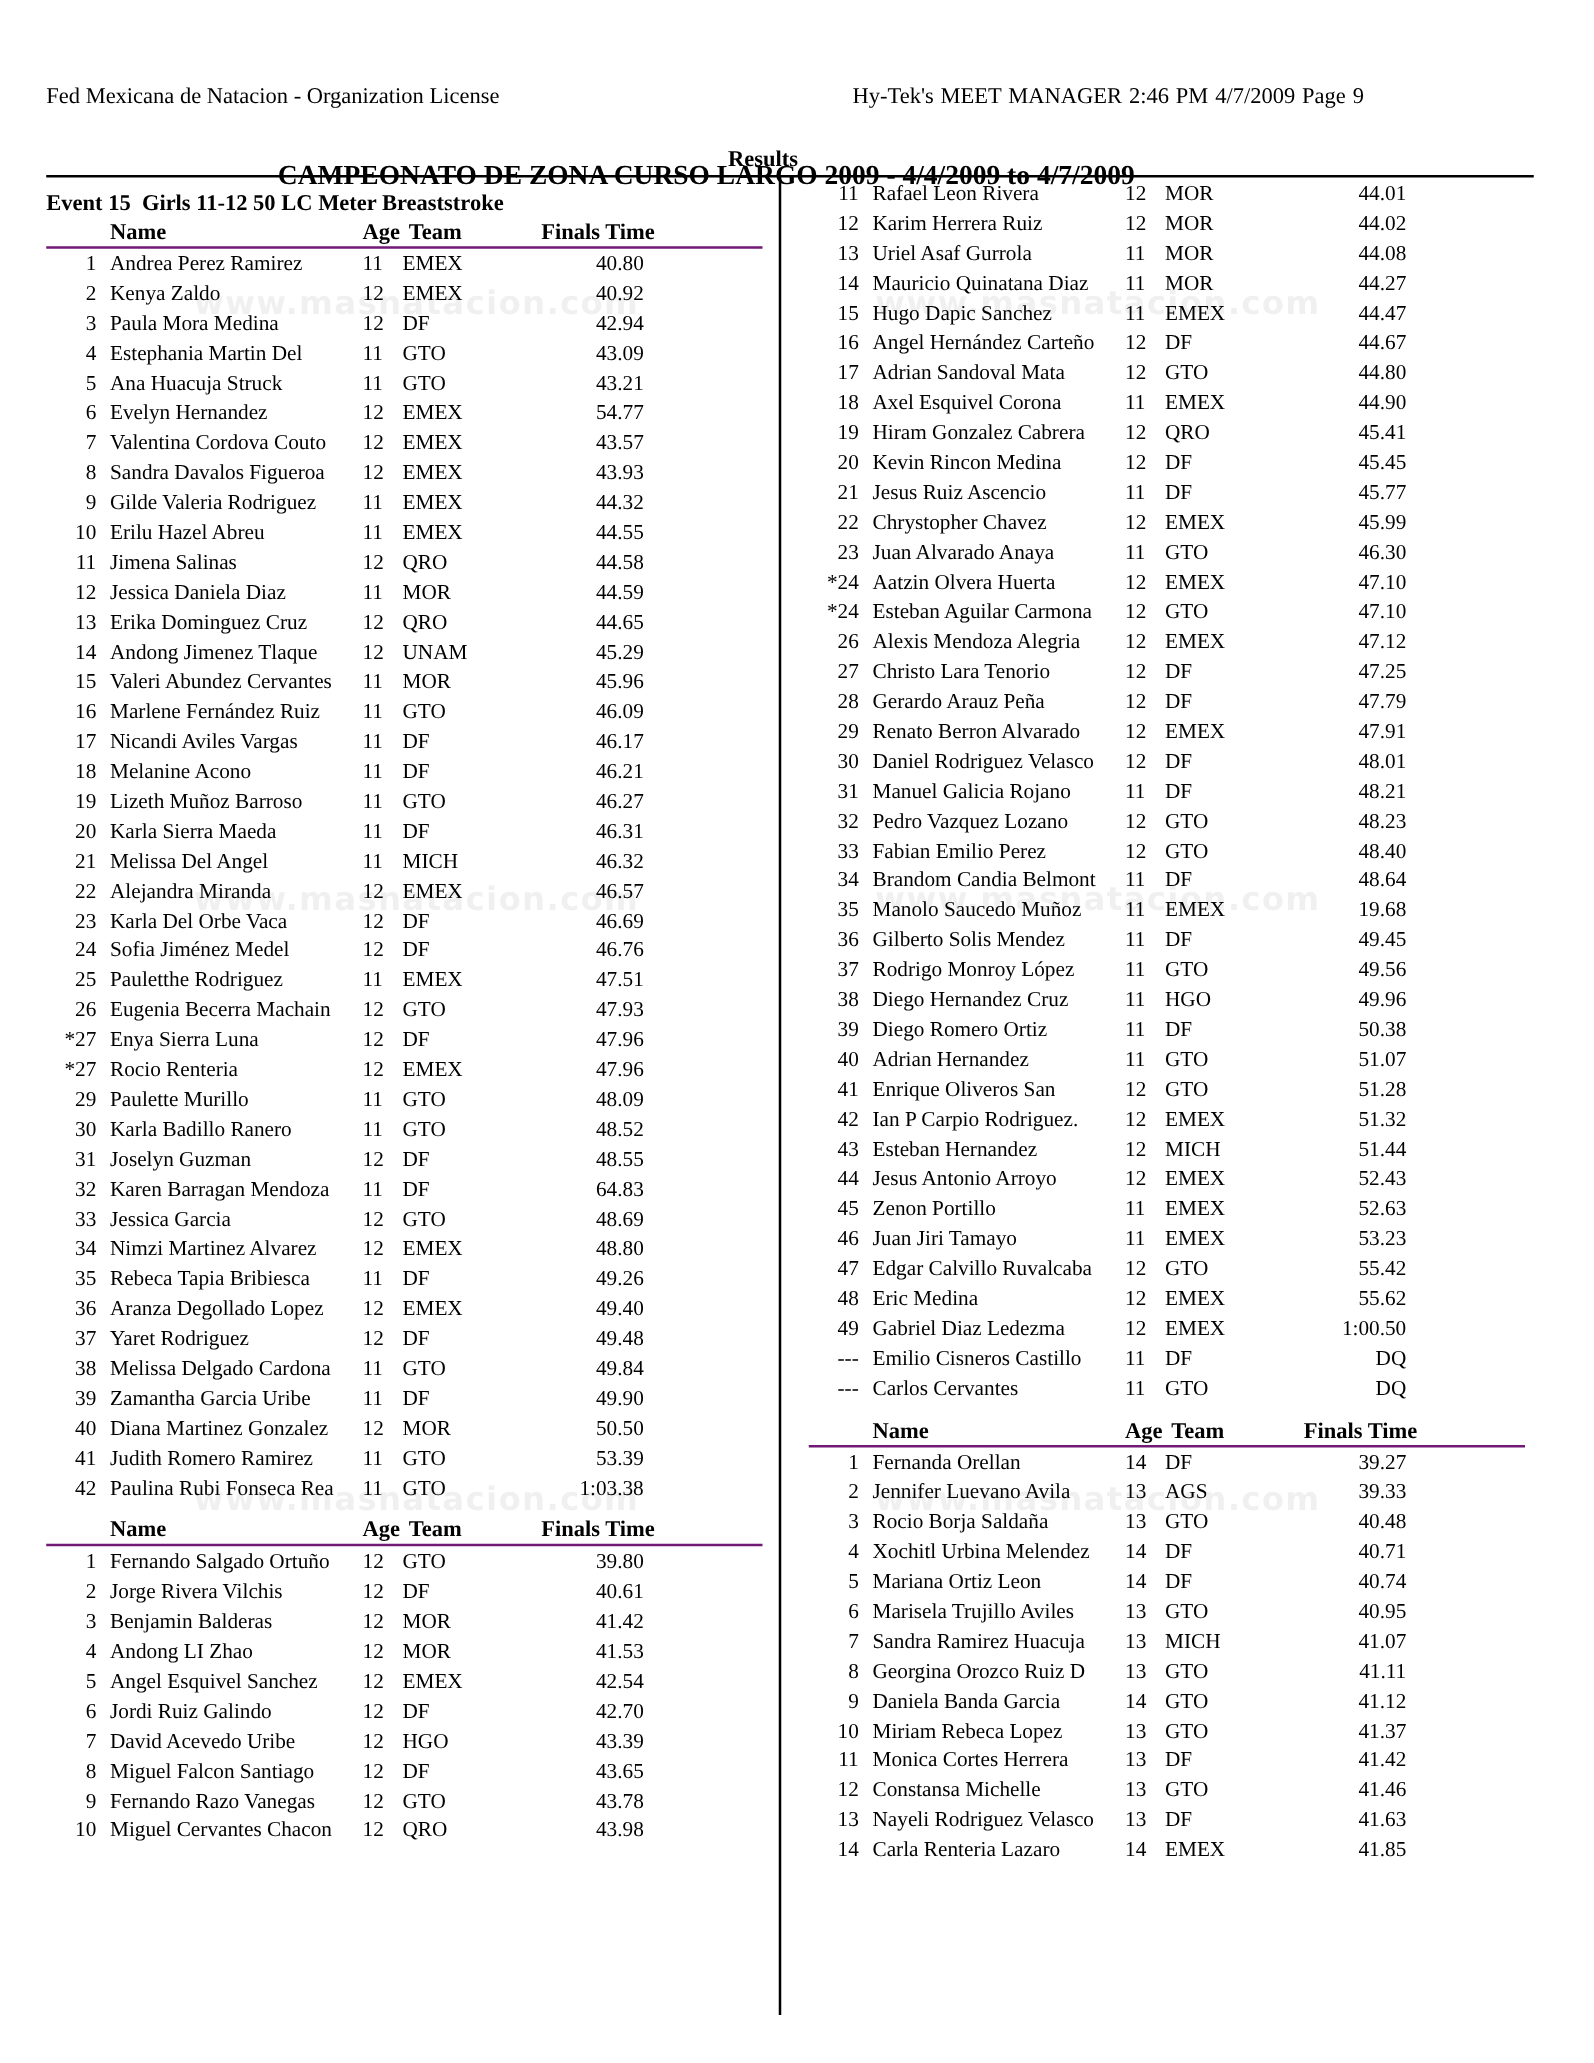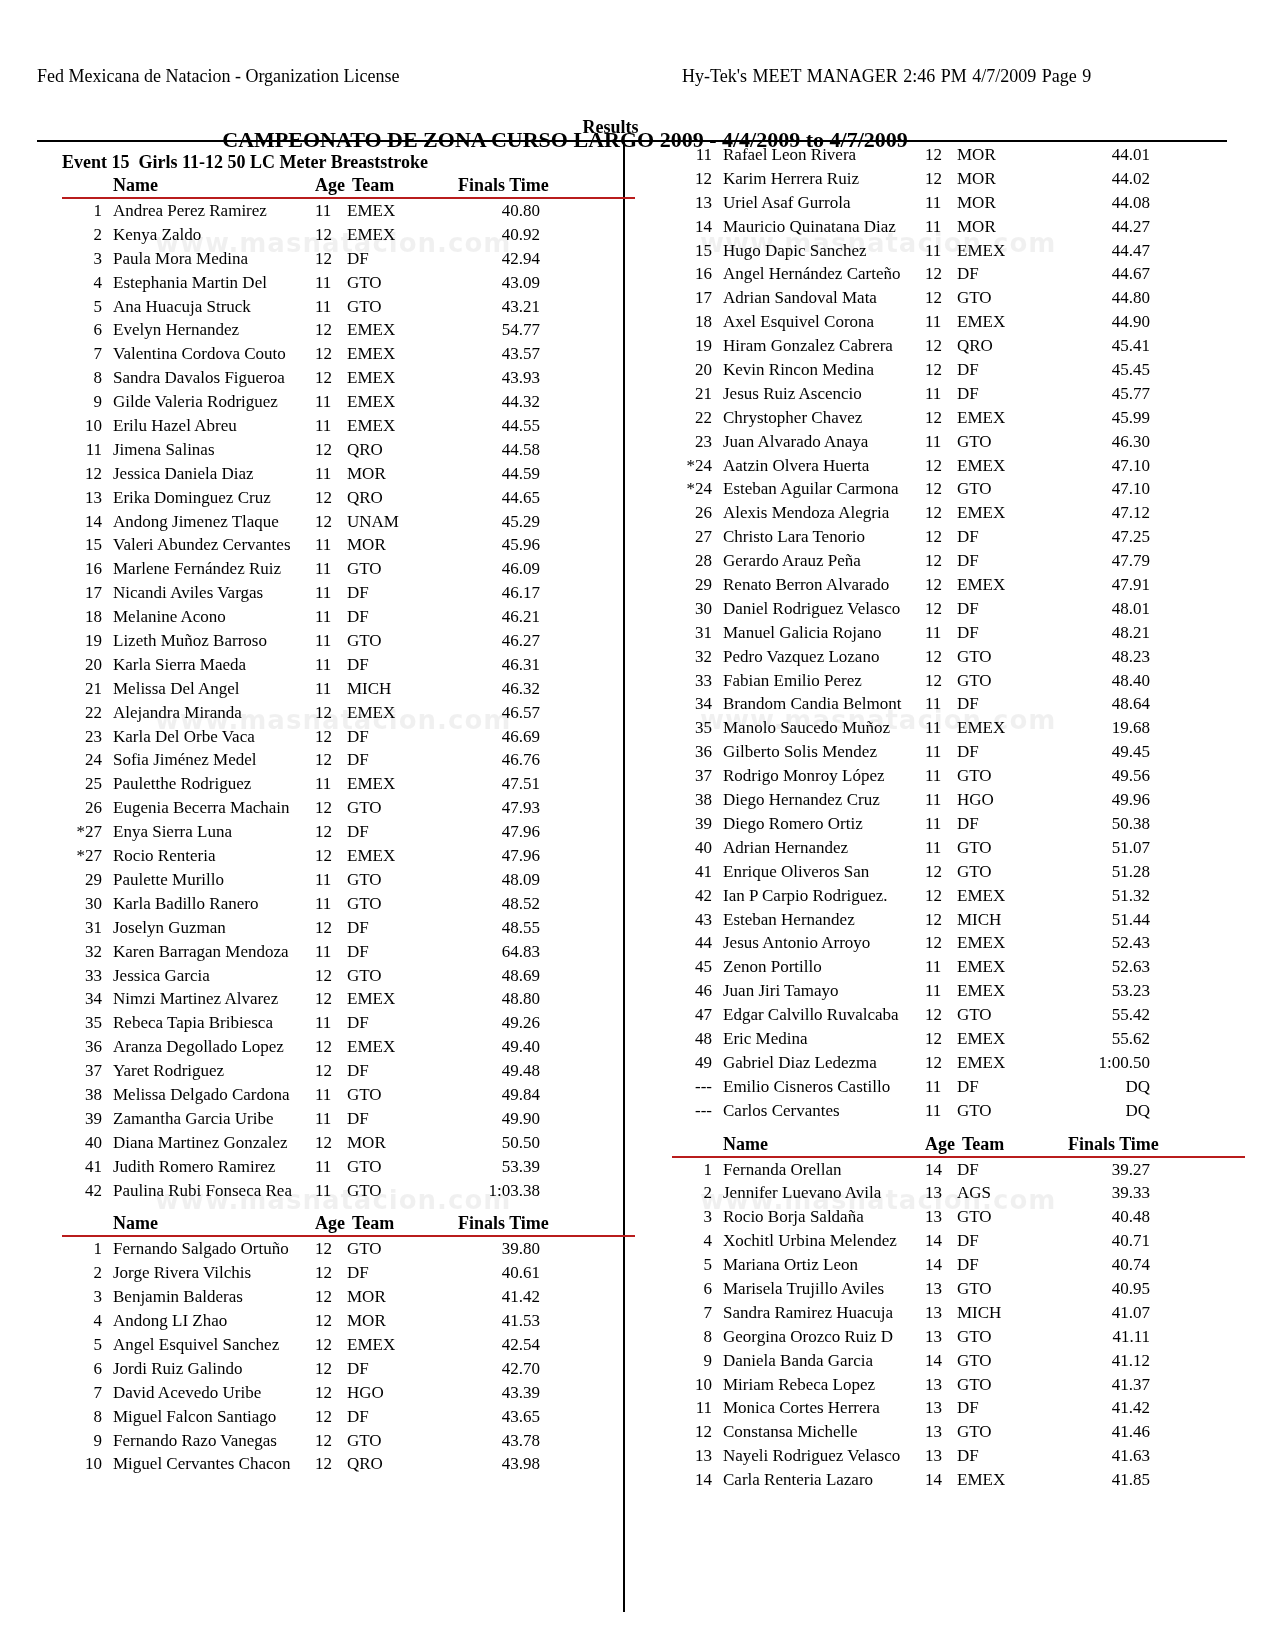--- a/index.html
+++ b/index.html
@@ -9,27 +9,27 @@
     }
     .hdr-left { position: absolute; left: 37px; top: 66px; font-size: 18px; }
     .hdr-right { position: absolute; left: 682px; top: 66px; font-size: 18px; word-spacing: 1px; }
     .hdr-title { position: absolute; left: 0; width: 1020px; top: 91px; text-align: center;
       font-size: 22px; font-weight: bold; padding-left: 110px; box-sizing: border-box; margin-top: 36px; }
     .hdr-results { position: absolute; left: 0; width: 1111px; top: 117px; text-align: center;
       font-size: 18px; font-weight: bold; padding-left: 110px; box-sizing: border-box; }
     .top-rule { position: absolute; left: 37px; width: 1190px; top: 140px; height: 2px; background: #000; }
     .col-divider { position: absolute; left: 623px; width: 2px; top: 140px; height: 1472px; background: #000; }
 
-    .col { position: absolute; margin-left: 25px; }
+    .col { position: absolute; }
     .col-left { left: 37px; top: 150px; width: 570px; }
     .col-right { left: 647px; top: 143px; width: 570px; }
 
     .event-title { font-size: 18px; font-weight: bold; height: 24px; line-height: 24px; white-space: pre; }
     .event-head { position: relative; height: 23px; font-size: 18px; font-weight: bold;
-      border-bottom: 2px solid #b91c1c; width: 573px; }
+      border-bottom: 2px solid #701a75; width: 573px; }
     .event-head span { position: absolute; top: 1px; }
     .h-name { left: 51px; }
     .h-age { left: 253px; }
     .h-team { left: 290px; }
     .h-time { left: 396px; }
 
     .row { position: relative; height: 23.9px; font-size: 17px; line-height: 23.9px; }
     .row span { position: absolute; top: 0; white-space: nowrap; }
     .c-place { left: 0; width: 40px; text-align: right; }
     .c-name { left: 51px; }

